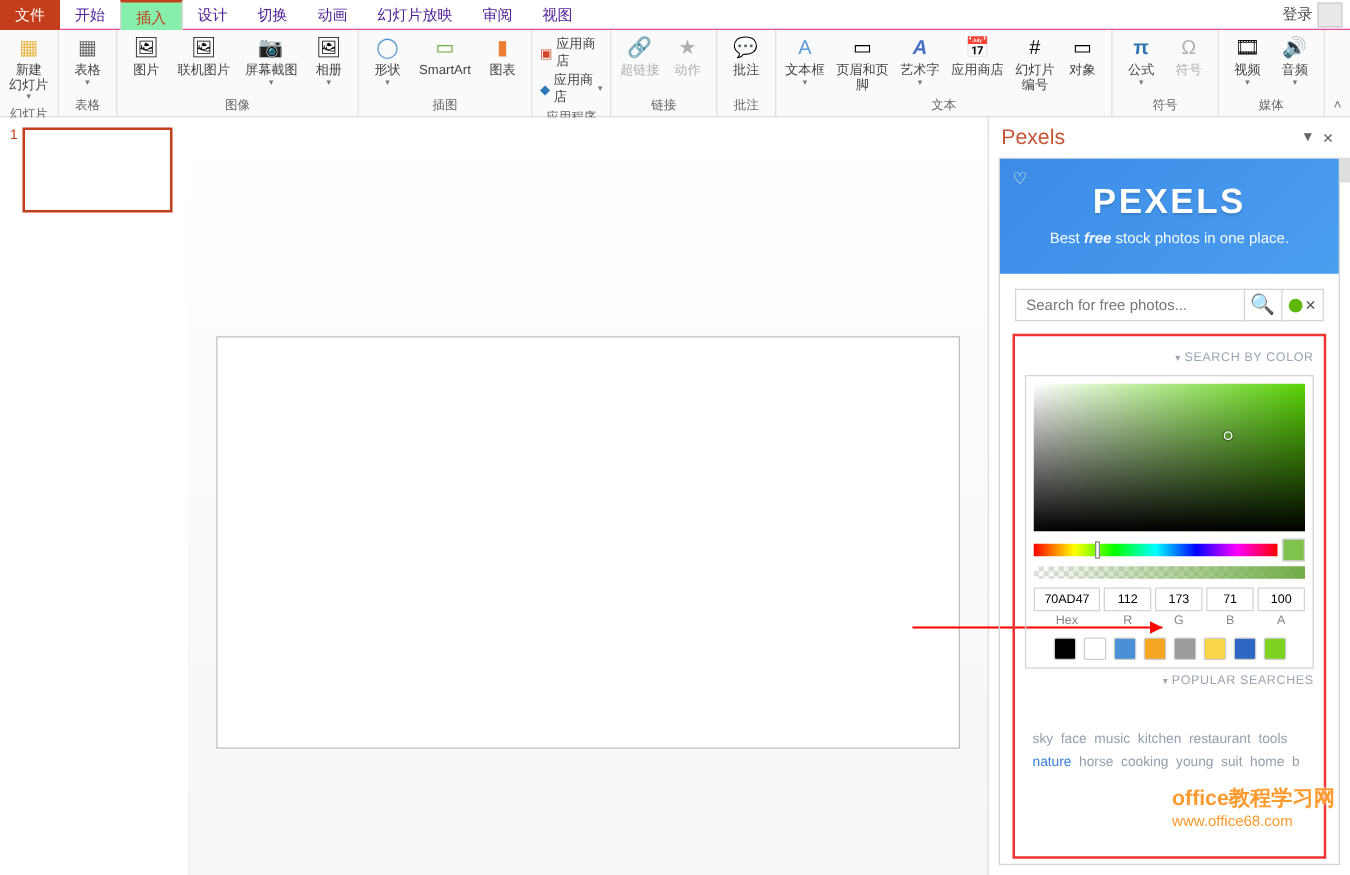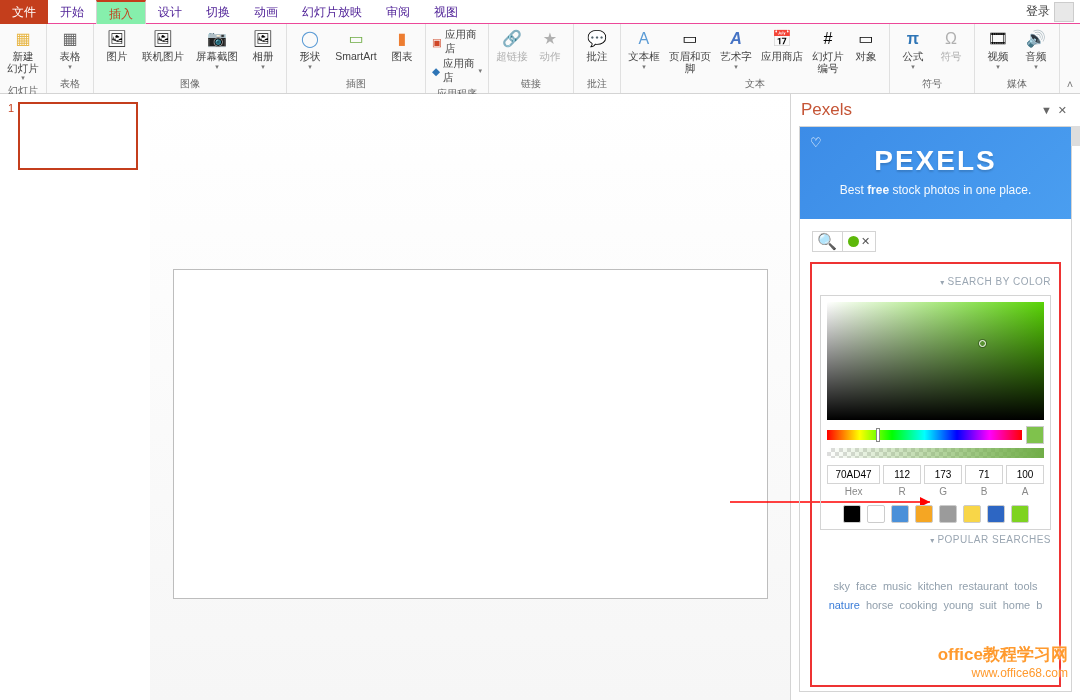--- a/index.html
+++ b/index.html
@@ -46,21 +46,21 @@
 .pane { width: 290px; border-left: 1px solid #d4d4d4; background: #fff; display: flex; flex-direction: column; }
 .pane-header { display: flex; align-items: center; padding: 6px 10px; color: #c55536; font-size: 17px; font-weight: 300; }
 .pane-header .sp { flex: 1; }
 .pane-header .ctl { color: #666; font-size: 11px; padding: 0 3px; cursor: pointer; }
 .pane-body { flex: 1; padding: 0 8px 8px; overflow: hidden; position: relative; }
 .pexels-card { border: 1px solid #d4d4d4; height: 100%; display: flex; flex-direction: column; }
 .p-hero { background: linear-gradient(135deg, #3c8ce7, #4a9ef0); color: #fff; text-align: center; padding: 18px 10px 22px; position: relative; }
 .p-heart { position: absolute; top: 8px; left: 10px; font-size: 13px; color: #fff; }
 .p-logo { font-size: 28px; font-weight: 700; letter-spacing: 2px; text-shadow: 0 2px 2px rgba(0,0,0,0.15); }
 .p-tag { font-size: 12px; margin-top: 6px; opacity: .95; }
-.p-tag b { font-weight: 700; }
+.p-tag b { font-weight: 700; font-style: italic; }
 .p-search { display: flex; margin: 12px 12px 0; }
 .p-search input { flex: 1; border: 1px solid #d4d4d4; border-right: none; padding: 5px 8px; font-size: 12px; color: #888; outline: none; }
 .p-search .mag { width: 30px; border: 1px solid #d4d4d4; border-right: none; display: flex; align-items: center; justify-content: center; color: #999; background: #fff; }
 .p-search .chip { width: 34px; border: 1px solid #d4d4d4; display: flex; align-items: center; justify-content: center; gap: 2px; background: #fff; }
 .p-dot { width: 11px; height: 11px; border-radius: 50%; background: #5db80a; }
 .p-x { font-size: 11px; color: #555; }
 
 .red-box { border: 2px solid #e33; margin: 10px 10px 4px; padding: 8px 8px 10px; flex: 1; }
 .sect-title { text-align: right; font-size: 10px; color: #9aa6b2; letter-spacing: .5px; margin: 4px 0 8px; }
 .sect-title::before { content: "▾ "; font-size: 8px; }
@@ -74,24 +74,24 @@
 .alpha { height: 10px; margin-top: 4px; background: repeating-conic-gradient(#ddd 0 25%, #fff 0 50%) 0 0/8px 8px; position: relative; }
 .alpha::after { content: ""; position: absolute; inset: 0; background: linear-gradient(to right, rgba(112,173,71,0), rgba(112,173,71,1)); }
 .vals { display: flex; gap: 3px; margin-top: 6px; }
 .vbox { flex: 1; text-align: center; }
 .vbox input { width: 100%; border: 1px solid #d4d4d4; font-size: 10px; text-align: center; padding: 3px 1px; }
 .vbox .vl { font-size: 10px; color: #888; margin-top: 2px; }
 .hexbox { flex: 1.4; }
 .swatches { display: flex; gap: 6px; margin-top: 8px; justify-content: center; }
 .sw { width: 18px; height: 18px; border-radius: 2px; border: 1px solid #ccc; }
 
-.pop-list { font-size: 11px; color: #92a0ad; text-align: center; line-height: 1.7; padding: 4px 6px 0; word-spacing: 3px; margin-top: 28px; }
+.pop-list { font-size: 11px; color: #92a0ad; line-height: 1.7; padding: 4px 6px 0; word-spacing: 3px; margin-top: 28px; }
 .pop-list .hl { color: #3b7dd8; }
 
-.watermark { position: absolute; right: 12px; bottom: 20px; text-align: right; font-size: 17px; color: #ff9a2e; font-weight: 600; line-height: 1.2; z-index: 50; text-shadow: 0 0 3px #fff; }
+.watermark { position: absolute; right: 12px; bottom: 36px; font-size: 17px; color: #ff9a2e; font-weight: 600; line-height: 1.2; z-index: 50; text-shadow: 0 0 3px #fff; }
 .watermark .sub { font-size: 12px; font-weight: 400; }
 
 .scrollbar-stub { position: absolute; right: 0; top: 0; width: 10px; height: 20px; background: #ddd; }
 </style>
 </head>
 <body>
 
 <div class="tabs">
   <div class="tab file">文件</div>
   <div class="tab">开始</div>
@@ -298,20 +298,21 @@
     </div>
     <div class="pane-body">
       <div class="pexels-card">
         <div class="scrollbar-stub"></div>
         <div class="p-hero">
           <div class="p-heart">♡</div>
           <div class="p-logo">PEXELS</div>
           <div class="p-tag"><span>Best </span><b>free</b><span> stock photos in one place.</span></div>
         </div>
         <div class="p-search">
+          <input placeholder="Search for free photos..." style="">
           <div class="mag">🔍</div>
           <div class="chip">
               <span class="p-dot"></span>
               <span class="p-x">✕</span>
             </div>
         </div>
 
         <div class="red-box">
           <div class="sect-title">SEARCH BY COLOR</div>
           <div class="picker">

